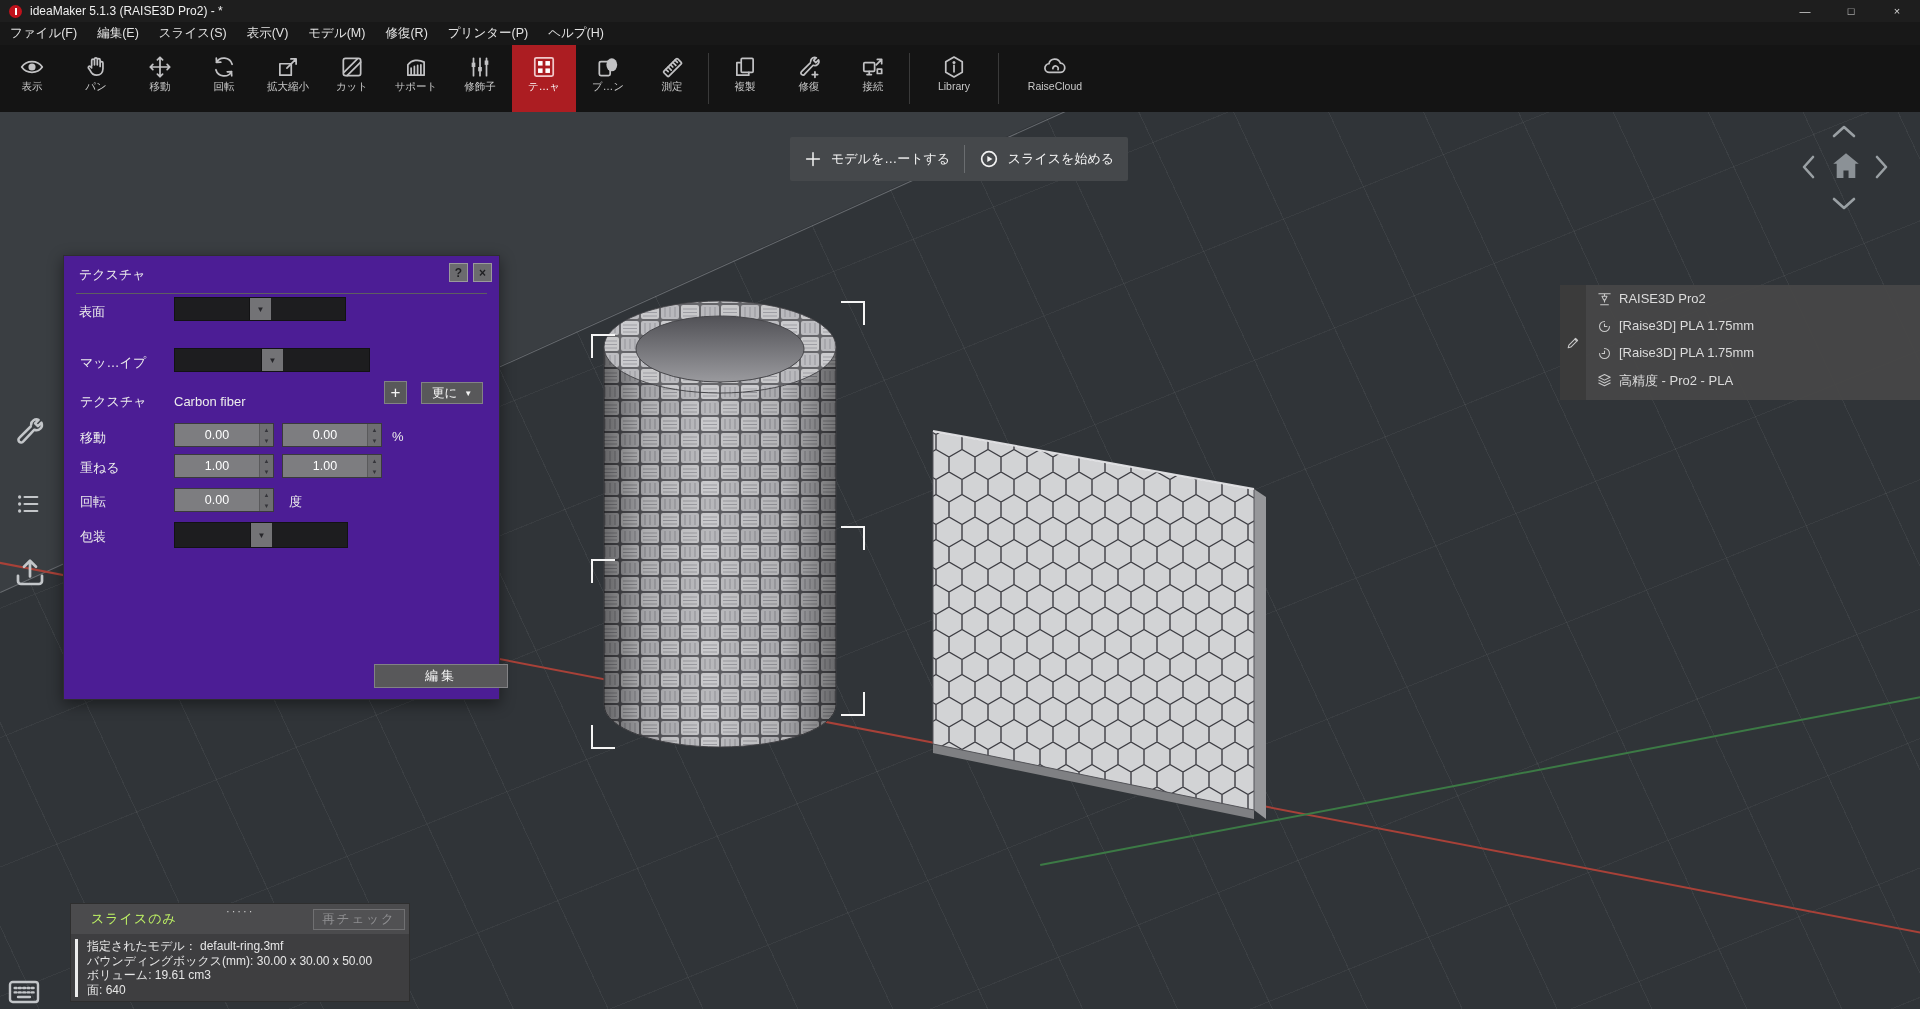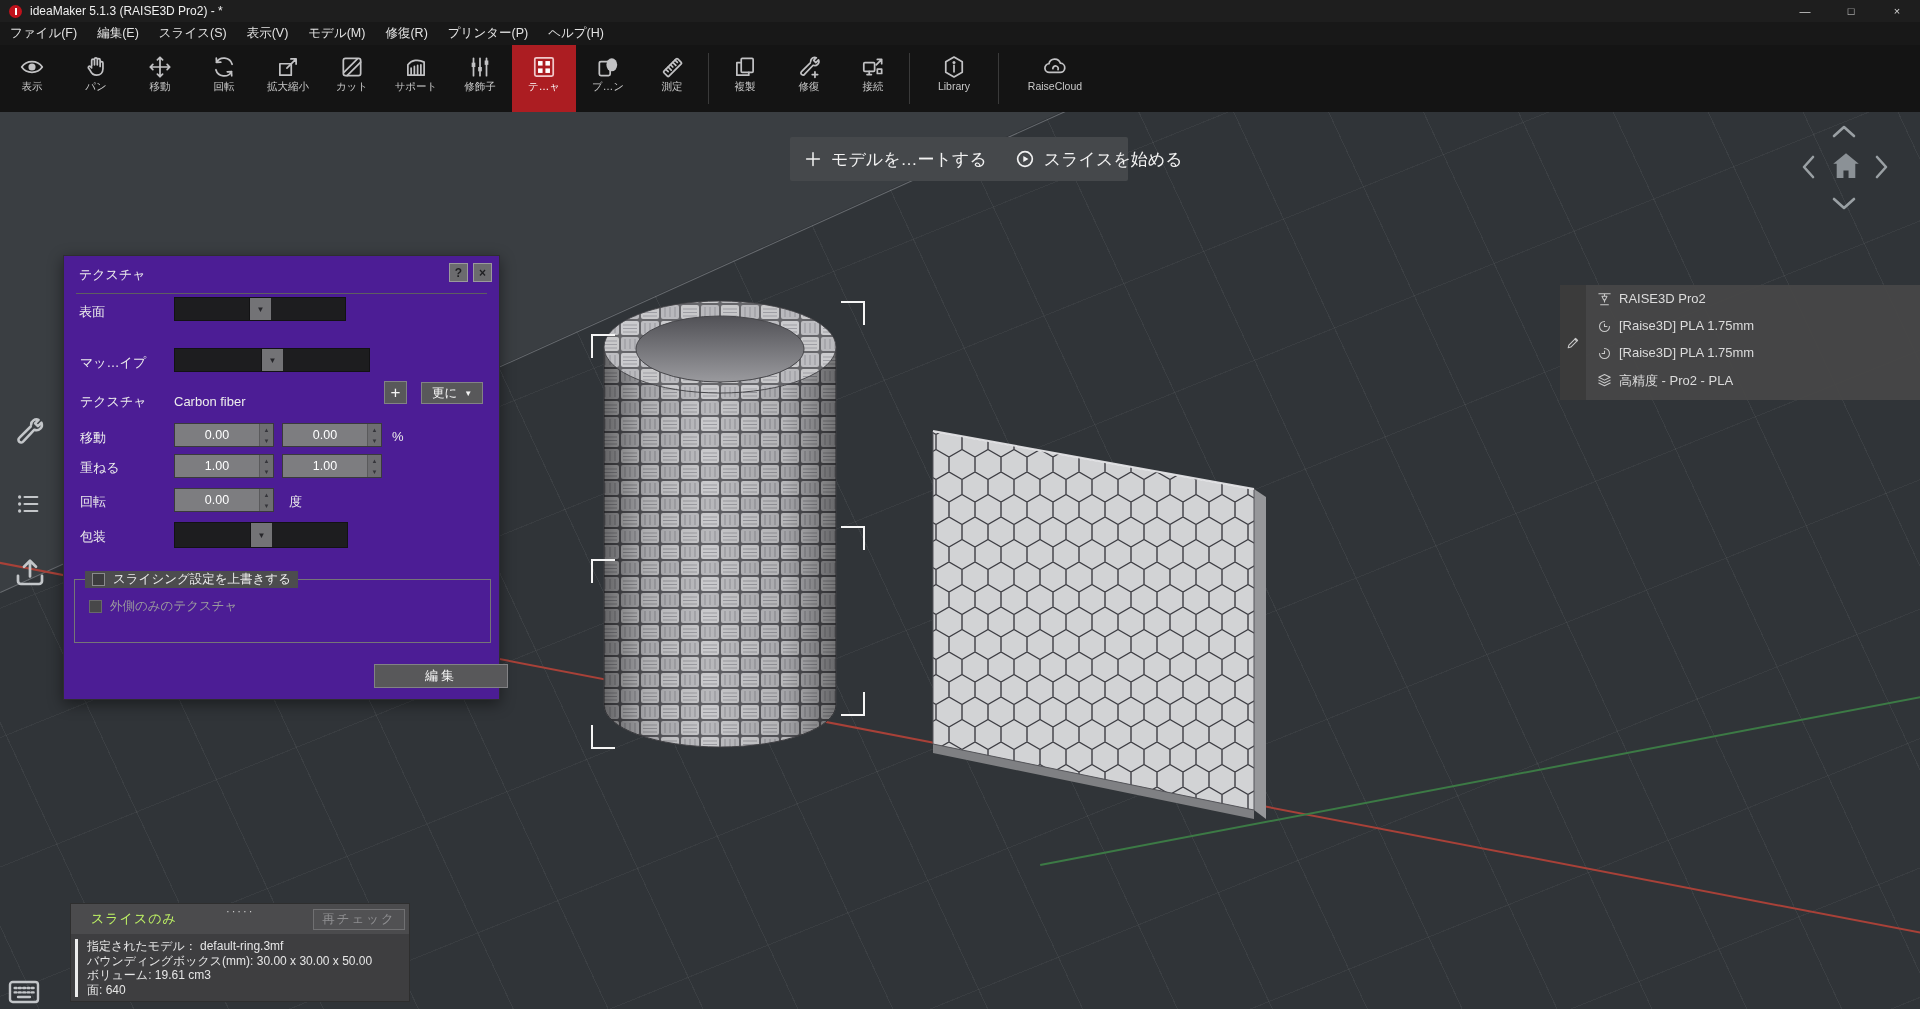--- a/index.html
+++ b/index.html
@@ -55,21 +55,21 @@
   .axis-red { position:absolute; left:-20px; top:446px; width:2200px; height:2px;
     background:#a84138; transform:rotate(10.9deg); transform-origin:0 0; }
   .axis-green { position:absolute; left:1040px; top:752px; width:1000px; height:2px;
     background:#3c7a45; transform:rotate(-10.8deg); transform-origin:0 0; }
   .scene { position:absolute; left:0; top:0; width:1920px; height:897px; }
 
   
   .action-bar { position:absolute; left:790px; top:137px; width:338px; height:44px;
     background:#45484b; border-radius:2px; display:flex; align-items:center; z-index:20; }
   .action-btn { display:flex; align-items:center; gap:9px; padding:0 14px; height:100%;
-    color:#f2f2f2; font-size:17px; white-space:nowrap; }
+    color:#f2f2f2; font-size:13px; white-space:nowrap; }
   .action-div { width:1px; height:28px; background:#6a6d70; }
   .aicon path,.aicon circle { stroke:#f2f2f2; stroke-width:2; fill:none; stroke-linecap:round; }
   .aicon .fil { fill:#f2f2f2; stroke:none; }
 
   
   .right-nav { position:absolute; left:1795px; top:122px; width:100px; height:92px; z-index:20; }
   .rn { position:absolute; } 
   .rn svg path { stroke:#9aa0a4; stroke-width:2.6; fill:none; stroke-linecap:round; stroke-linejoin:round; }
   .rn svg .fil { fill:#8b9196; stroke:none; }
 
@@ -482,30 +482,20 @@
       </span>
   </div>
   <div class="frow-label" style="left:225px; top:237px;">度</div>
 
   <div class="frow-label" style="left:16px; top:272px;">包装</div>
   <div class="dd" style="left:110px; top:266px; width:174px; height:26px;">
     <span class="dd-val">重ねる</span>
     <span class="dd-btn">▼</span>
   </div>
 
-  <div class="groupbox">
-    <div class="gb-legend">
-      <span class="chk"></span>
-      <span>スライシング設定を上書きする</span>
-    </div>
-    <div class="gb-inner">
-      <span class="chk disabled"></span>
-      <span>外側のみのテクスチャ</span>
-    </div>
-  </div>
 
   <div class="mini-btn" style="left:310px; top:408px; width:134px; height:24px; font-size:13px; letter-spacing:3px;">編集</div>
 </div>
 
 <div class="printer-panel">
   <div class="pp-strip">
     <svg width="17" height="17" viewBox="0 0 24 24">
       <path d="M4.5 19.5l1-3.8L15 6.2l2.8 2.8L8.3 18.5Z"></path>
         <path d="M13.8 7.4l2.8 2.8"></path>
       </svg>

